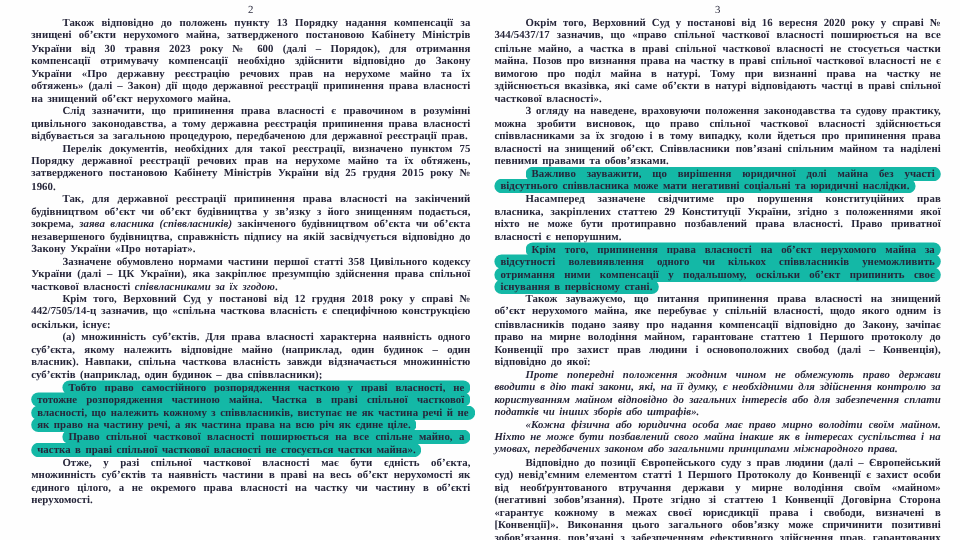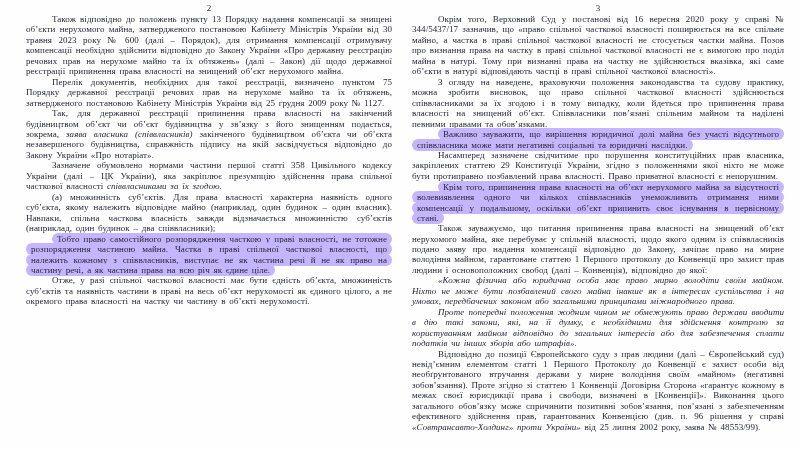--- a/index.html
+++ b/index.html
@@ -15,54 +15,57 @@
   }
   .page-left  { padding: 3px 8px 0 26px; }
   .page-right { padding: 3px 16px 0 12px; }
   .page-number {
     text-align: center; font-size: 9px; color: #2b2b3e;
     margin: 0 0 1px 0;
   }
   .para {
     margin: 0; text-align: justify; text-indent: 26px;
     font-size: 9px; line-height: 10.45px; color: #26263a;
-    word-spacing: 1.4px; letter-spacing: 0.05px;
+    word-spacing: 1.4px; letter-spacing: 0.05px; font-weight: bold;
   }
   .hl {
-    background: #c4b5fd;
+    background: #14b8a6;
     border-radius: 6px;
     padding: 0.5px 5px 1.5px 5px;
     box-decoration-break: clone;
     -webkit-box-decoration-break: clone;
   }
   .it { font-style: italic; }
 </style>
 </head>
 <body>
 
 <div class="spread">
   <section class="page page-left">
     <div class="page-number">2</div>
     <div class="page-body">
         <p class="para"><span>Також відповідно до положень пункту 13 Порядку надання компенсації за знищені об’єкти нерухомого майна, затвердженого постановою Кабінету Міністрів України від 30 травня 2023 року № 600 (далі – Порядок), для отримання компенсації отримувачу компенсації необхідно здійснити відповідно до Закону України «Про державну реєстрацію речових прав на нерухоме майно та їх обтяжень» (далі – Закон) дії щодо державної реєстрації припинення права власності на знищений об’єкт нерухомого майна.</span></p>
-        <p class="para"><span>Перелік документів, необхідних для такої реєстрації, визначено пунктом 75 Порядку державної реєстрації речових прав на нерухоме майно та їх обтяжень, затвердженого постановою Кабінету Міністрів України від 25 грудня 2009 року № 1127.</span></p>
+        <p class="para"><span>Слід зазначити, що припинення права власності є правочином в розумінні цивільного законодавства, а тому державна реєстрація припинення права власності відбувається за загальною процедурою, передбаченою для державної реєстрації прав.</span></p>
+        <p class="para"><span>Перелік документів, необхідних для такої реєстрації, визначено пунктом 75 Порядку державної реєстрації речових прав на нерухоме майно та їх обтяжень, затвердженого постановою Кабінету Міністрів України від 25 грудня 2015 року № 1960.</span></p>
         <p class="para"><span>Так, для державної реєстрації припинення права власності на закінчений будівництвом об’єкт чи об’єкт будівництва у зв’язку з його знищенням подається, зокрема, </span><span class="it">заява власника (співвласників)</span><span> закінченого будівництвом об’єкта чи об’єкта незавершеного будівництва, справжність підпису на якій засвідчується відповідно до Закону України «Про нотаріат».</span></p>
         <p class="para"><span>Зазначене обумовлено нормами частини першої статті 358 Цивільного кодексу України (далі – ЦК України), яка закріплює презумпцію здійснення права спільної часткової власності </span><span class="it">співвласниками за їх згодою</span><span>.</span></p>
+        <p class="para"><span>Крім того, Верховний Суд у постанові від 12 грудня 2018 року у справі № 442/7505/14-ц зазначив, що «спільна часткова власність є специфічною конструкцією оскільки, існує:</span></p>
         <p class="para"><span>(а) множинність суб’єктів. Для права власності характерна наявність одного суб’єкта, якому належить відповідне майно (наприклад, один будинок – один власник). Навпаки, спільна часткова власність завжди відзначається множинністю суб’єктів (наприклад, один будинок – два співвласники);</span></p>
         <p class="para"><span class="hl"><span>Тобто право самостійного розпорядження часткою у праві власності, не тотожне розпорядження частиною майна. Частка в праві спільної часткової власності, що належить кожному з співвласників, виступає не як частина речі й не як право на частину речі, а як частина права на всю річ як єдине ціле.</span></span></p>
+        <p class="para"><span class="hl"><span>Право спільної часткової власності поширюється на все спільне майно, а частка в праві спільної часткової власності не стосується частки майна».</span></span></p>
         <p class="para"><span>Отже, у разі спільної часткової власності має бути єдність об’єкта, множинність суб’єктів та наявність частини в праві на весь об’єкт нерухомості як єдиного цілого, а не окремого права власності на частку чи частину в об’єкті нерухомості.</span></p>
       </div>
   </section>
   <section class="page page-right">
     <div class="page-number">3</div>
     <div class="page-body">
         <p class="para"><span>Окрім того, Верховний Суд у постанові від 16 вересня 2020 року у справі № 344/5437/17 зазначив, що «право спільної часткової власності поширюється на все спільне майно, а частка в праві спільної часткової власності не стосується частки майна. Позов про визнання права на частку в праві спільної часткової власності не є вимогою про поділ майна в натурі. Тому при визнанні права на частку не здійснюється вказівка, які саме об’єкти в натурі відповідають частці в праві спільної часткової власності».</span></p>
         <p class="para"><span>З огляду на наведене, враховуючи положення законодавства та судову практику, можна зробити висновок, що право спільної часткової власності здійснюється співвласниками за їх згодою і в тому випадку, коли йдеться про припинення права власності на знищений об’єкт. Співвласники пов’язані спільним майном та наділені певними правами та обов’язками.</span></p>
         <p class="para"><span class="hl"><span>Важливо зауважити, що вирішення юридичної долі майна без участі відсутнього співвласника може мати негативні соціальні та юридичні наслідки.</span></span></p>
         <p class="para"><span>Насамперед зазначене свідчитиме про порушення конституційних прав власника, закріплених статтею 29 Конституції України, згідно з положеннями якої ніхто не може бути протиправно позбавлений права власності. Право приватної власності є непорушним.</span></p>
         <p class="para"><span class="hl"><span>Крім того, припинення права власності на об’єкт нерухомого майна за відсутності волевиявлення одного чи кількох співвласників унеможливить отримання ними компенсації у подальшому, оскільки об’єкт припинить своє існування в первісному стані.</span></span></p>
         <p class="para"><span>Також зауважуємо, що питання припинення права власності на знищений об’єкт нерухомого майна, яке перебуває у спільній власності, щодо якого одним із співвласників подано заяву про надання компенсації відповідно до Закону, зачіпає право на мирне володіння майном, гарантоване статтею 1 Першого протоколу до Конвенції про захист прав людини і основоположних свобод (далі – Конвенція), відповідно до якої:</span></p>
+        <p class="para"><span class="it">Проте попередні положення жодним чином не обмежують право держави вводити в дію такі закони, які, на її думку, є необхідними для здійснення контролю за користуванням майном відповідно до загальних інтересів або для забезпечення сплати податків чи інших зборів або штрафів».</span></p>
         <p class="para"><span class="it">«Кожна фізична або юридична особа має право мирно володіти своїм майном. Ніхто не може бути позбавлений свого майна інакше як в інтересах суспільства і на умовах, передбачених законом або загальними принципами міжнародного права.</span></p>
-        <p class="para"><span class="it">Проте попередні положення жодним чином не обмежують право держави вводити в дію такі закони, які, на її думку, є необхідними для здійснення контролю за користуванням майном відповідно до загальних інтересів або для забезпечення сплати податків чи інших зборів або штрафів».</span></p>
         <p class="para"><span>Відповідно до позиції Європейського суду з прав людини (далі – Європейський суд) невід’ємним елементом статті 1 Першого Протоколу до Конвенції є захист особи від необґрунтованого втручання держави у мирне володіння своїм «майном» (негативні зобов’язання). Проте згідно зі статтею 1 Конвенції Договірна Сторона «гарантує кожному в межах своєї юрисдикції права і свободи, визначені в [Конвенції]». Виконання цього загального обов’язку може спричинити позитивні зобов’язання, пов’язані з забезпеченням ефективного здійснення прав, гарантованих Конвенцією (див. п. 96 рішення у справі </span><span class="it">«Совтрансавто-Холдинг» проти України»</span><span> від 25 липня 2002 року, заява № 48553/99).</span></p>
       </div>
   </section>
 </div>
 
 </body></html>

